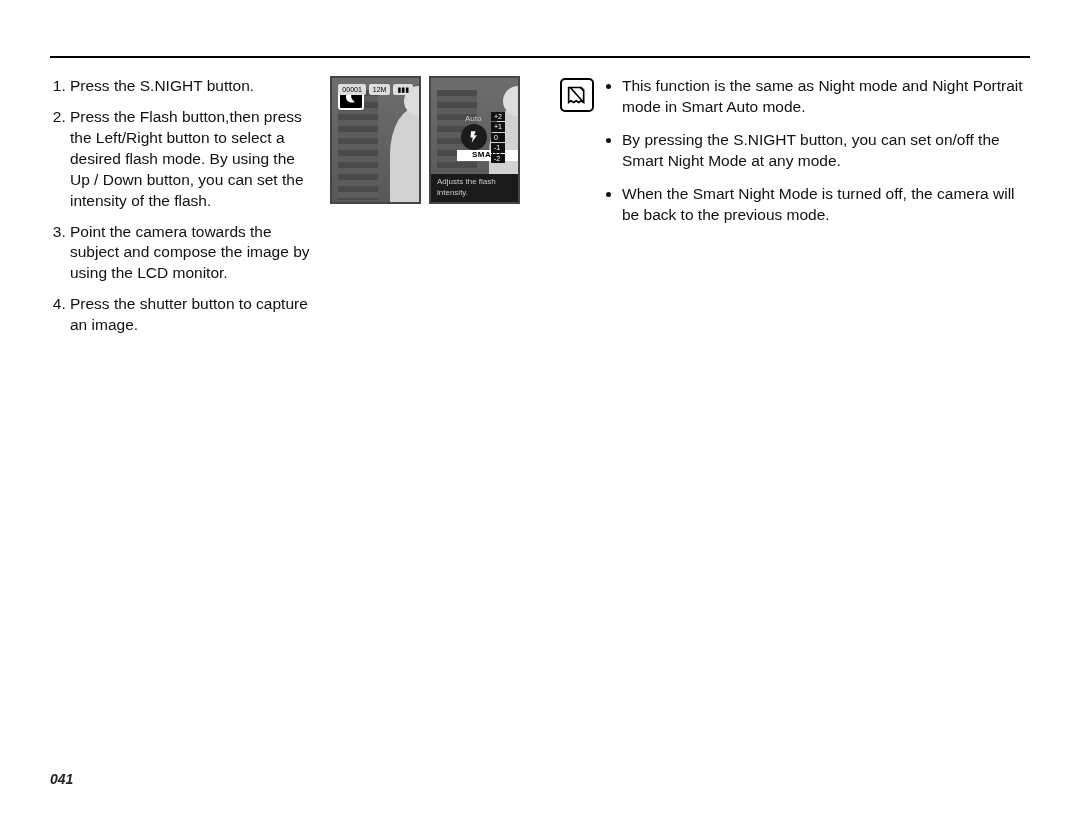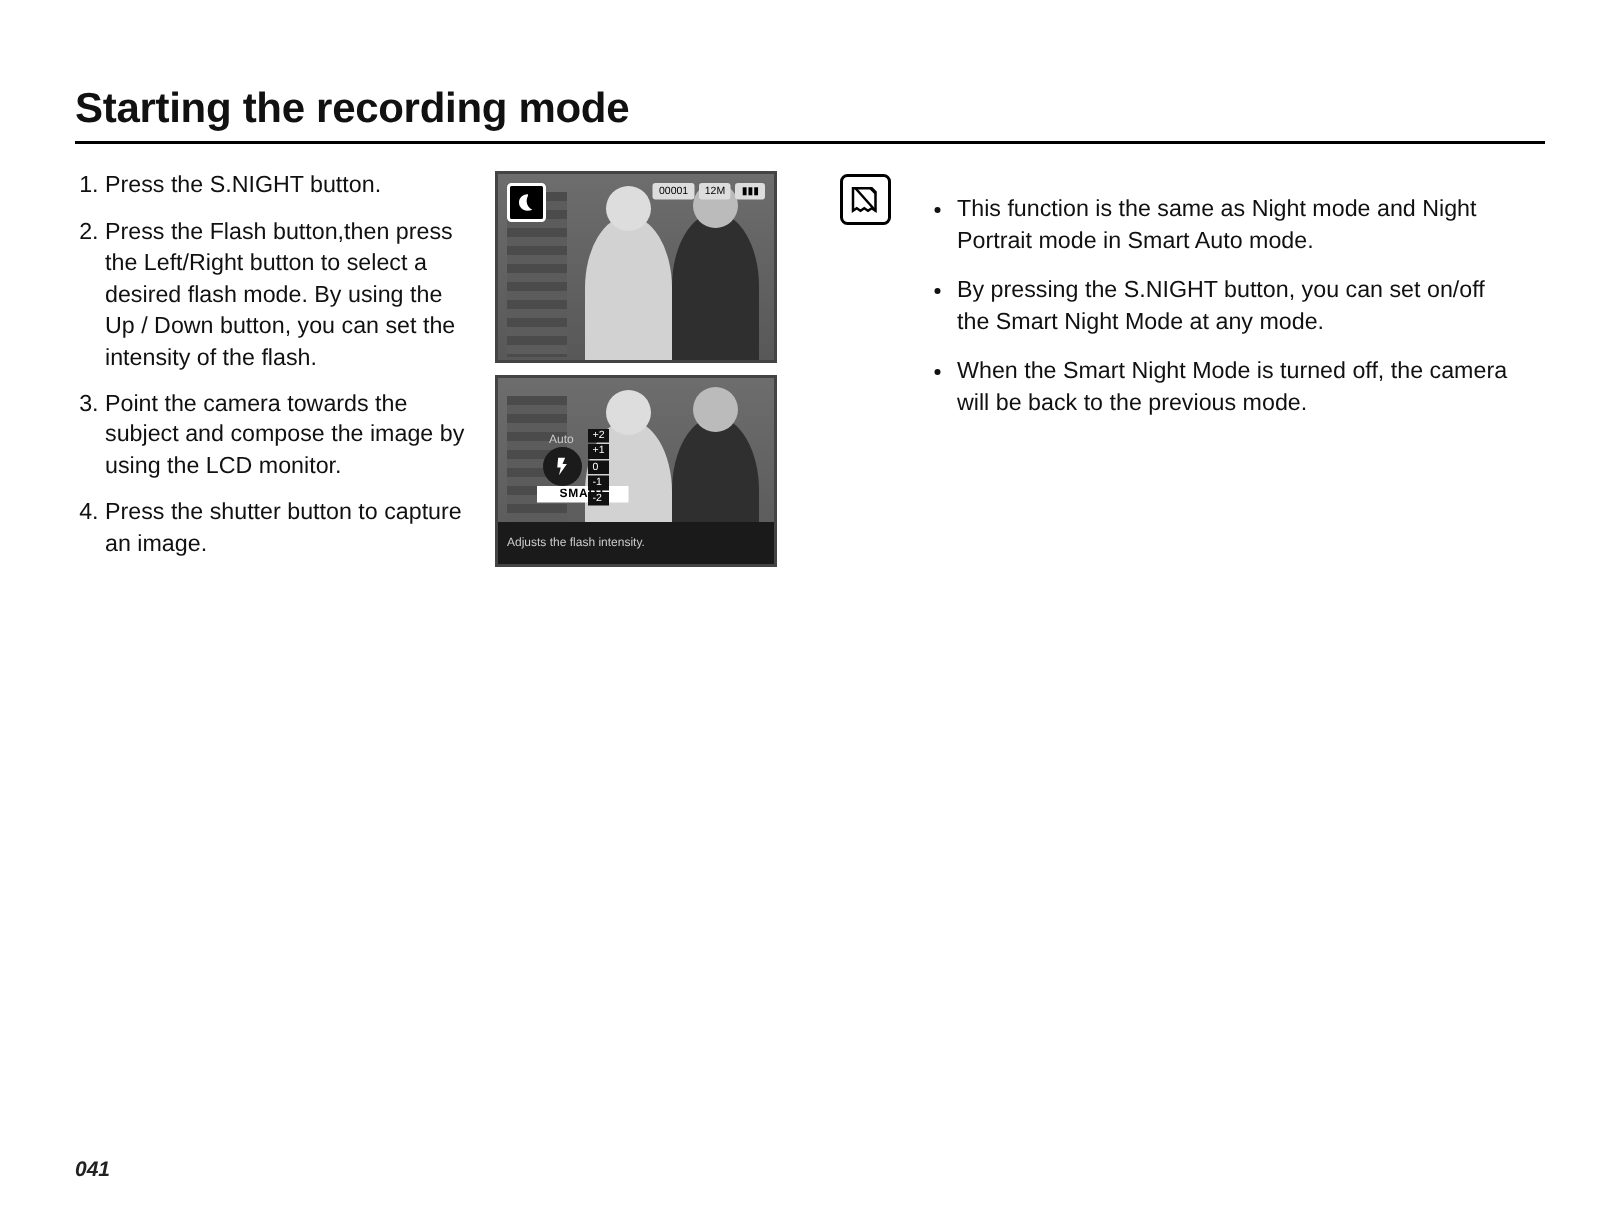--- a/index.html
+++ b/index.html
@@ -78,21 +78,20 @@
     gap:12px;
   }
   .left-text{
     flex:1 1 auto;
     min-width:0;
   }
   .figs{
     width:190px;
     flex:0 0 190px;
     display:flex;
-    flex-direction:column;
     gap:8px;
   }
   .lcd{
     width:188px;
     height:128px;
     border:2px solid #444;
     box-sizing:border-box;
     position:relative;
     background:linear-gradient(#6d6d6d,#585858);
     overflow:hidden;
@@ -148,39 +147,38 @@
   }
   .note-row{display:flex;gap:10px;align-items:flex-start;}
   .note-icon{
     width:30px;height:30px;border:2px solid #000;border-radius:5px;
     flex:0 0 30px;
     display:flex;align-items:center;justify-content:center;
     margin-top:2px;
   }
   .note-icon svg{width:20px;height:20px;}
   ul.notes{
-    margin:16px;padding-left:18px;
+    margin:0;padding-left:18px;
   }
   ul.notes li{margin:0 0 12px 0;list-style:disc;}
   .page-number{
     position:absolute;
     left:var(--pad-left);
     bottom:28px;
     font-size:14px;
     font-weight:bold;
     font-style:italic;
     color:#222;
   }
 </style>
 </head>
 <body>
 
 <div class="page">
 
-  <h1 class="page-title">Starting the recording mode</h1>
   <hr class="hr">
 
   <div class="columns">
 
     <div class="col">
 
       <div class="left-text-with-figs">
         <div class="left-text">
           <ol class="steps">
             <li>Press the S.NIGHT button.</li>

